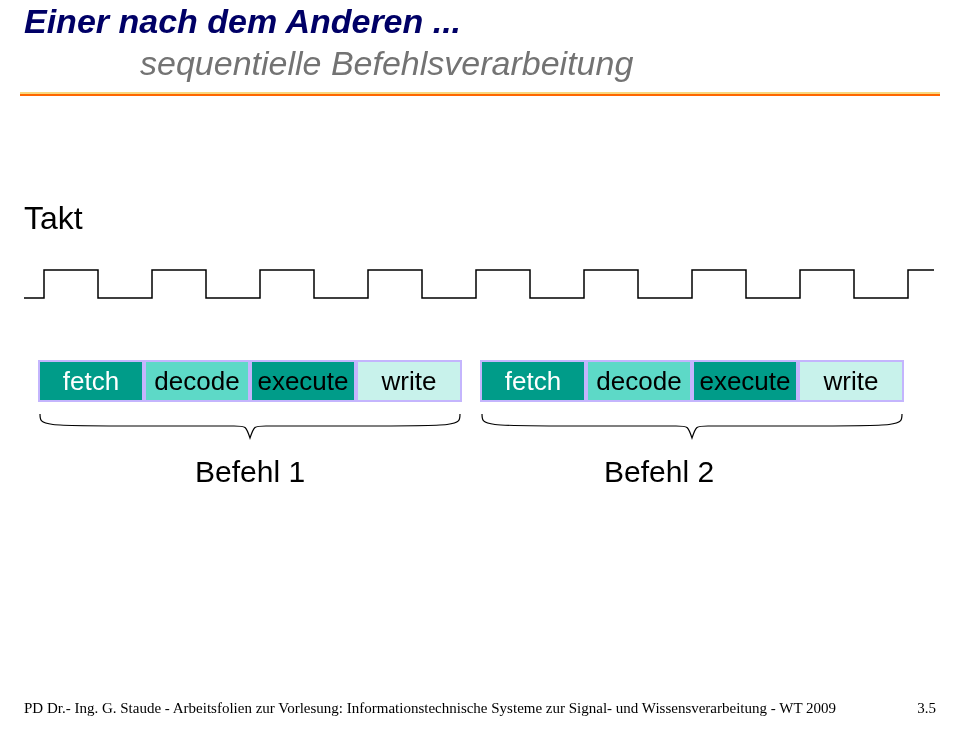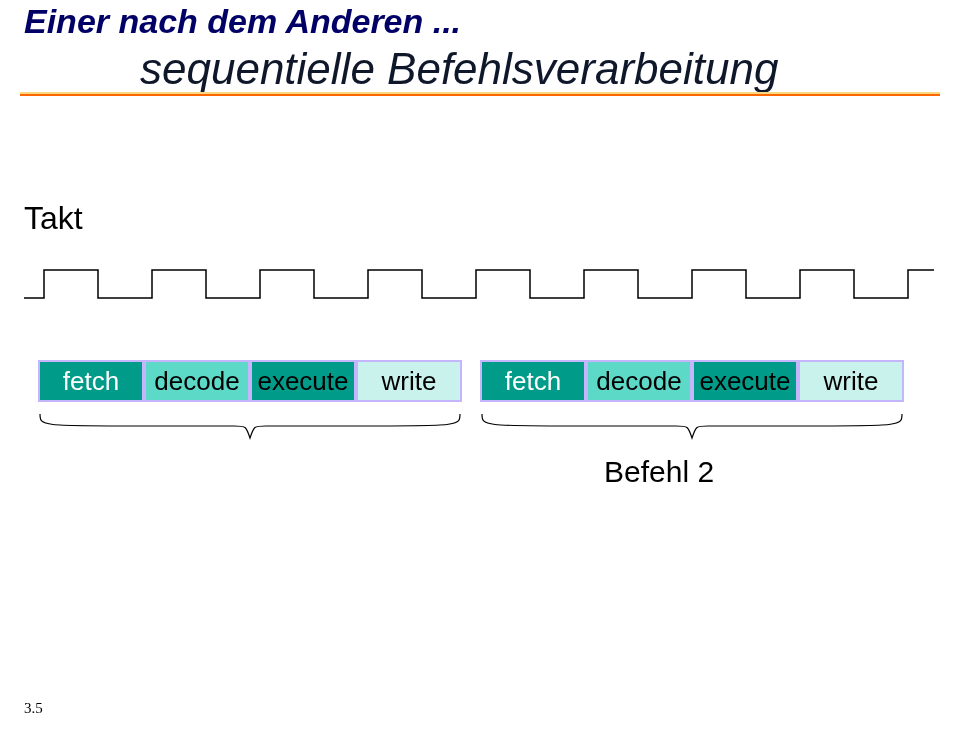--- a/index.html
+++ b/index.html
@@ -24,23 +24,23 @@
     top: 2px;
     font-size: 34px;
     font-weight: bold;
     font-style: italic;
     color: #000066;
   }
   .subtitle {
     position: absolute;
     left: 140px;
     top: 44px;
-    font-size: 44px;
+    font-size: 34px;
     font-style: italic;
-    color: #0f172a;
+    color: #737373;
   }
   .rule {
     position: absolute;
     left: 20px;
     top: 92px;
     width: 920px;
     height: 4px;
   }
   .rule .r1 { height: 2px; background: #f8d880; }
   .rule .r2 { height: 2px; background: #ff6600; }
@@ -165,19 +165,21 @@
     <svg width="424" height="30" viewBox="0 0 424 30">
       <path d="M2 2 C2 14 2 14 106 14 L196 14 C208 14 208 14 212 26 C216 14 216 14 228 14 L318 14 C422 14 422 14 422 2" fill="none" stroke="#000" stroke-width="1.2"></path>
     </svg>
   </div>
   <div class="brace" style="left:480px; width:424px;">
     <svg width="424" height="30" viewBox="0 0 424 30">
       <path d="M2 2 C2 14 2 14 106 14 L196 14 C208 14 208 14 212 26 C216 14 216 14 228 14 L318 14 C422 14 422 14 422 2" fill="none" stroke="#000" stroke-width="1.2"></path>
     </svg>
   </div>
 
+  <div class="befehl-label" style="left:195px;">Befehl 1</div>
   <div class="befehl-label" style="left:604px;">Befehl 2</div>
 
   <div class="footer">
+    <span>PD Dr.- Ing. G. Staude   -   Arbeitsfolien zur Vorlesung: Informationstechnische Systeme zur Signal- und Wissensverarbeitung   -       WT 2009</span>
     <span>3.5</span>
   </div>
 
 </div>
 
 </body></html>

